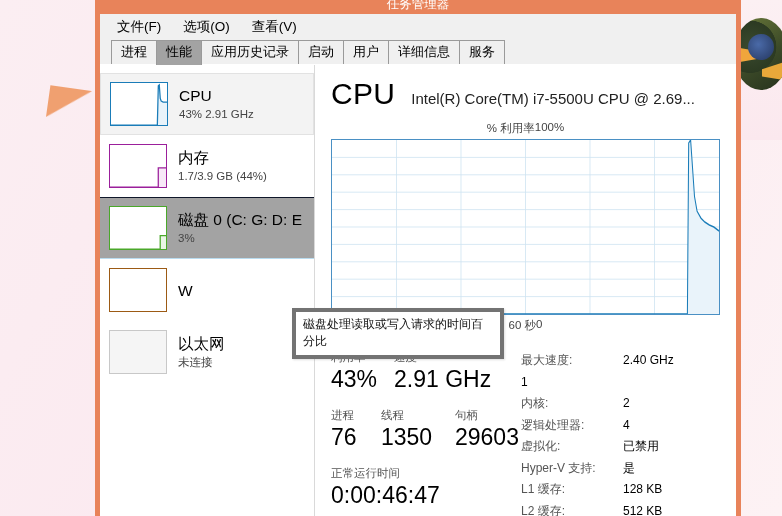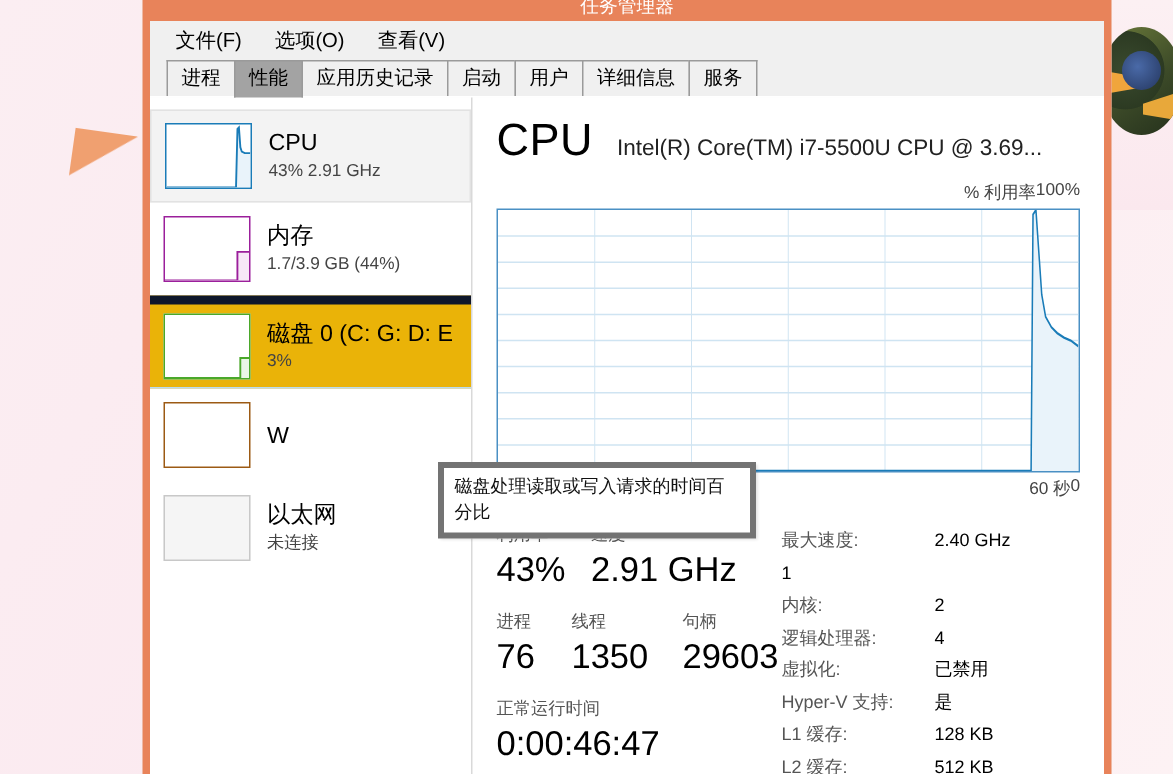--- a/index.html
+++ b/index.html
@@ -172,22 +172,22 @@
     padding-left: 9px;
     gap: 11px;
     cursor: default;
     position: relative;
   }
   .side-item.active {
     background: #f3f3f3;
     border: 1px solid #e2e2e2;
   }
   .side-item.hovered {
-    background: #eab308;
-    border-top: 6px solid #0f172a;
+    background: #a3a3a3;
+    border-top: 1px solid #0f172a;
     border-bottom: 1px solid #b9dcf0;
   }
   .thumb {
     width: 58px;
     height: 44px;
     background: #ffffff;
     border: 1.4px solid #333;
     position: relative;
     overflow: hidden;
     flex: 0 0 auto;
@@ -249,21 +249,21 @@
   #main-subtitle {
     font-size: 15px;
     color: #222;
     white-space: nowrap;
     overflow: hidden;
   }
 
   #graph-block { flex: 0 0 auto; }
   .graph-axis-row {
     display: flex;
-    justify-content: flex-end;
+    justify-content: center;
     font-size: 11.5px;
     color: #444;
     margin-bottom: 3px;
   }
   #graph-box {
     height: 176px;
     border: 1px solid #4a90c4;
     background: #ffffff;
     position: relative;
     overflow: hidden;
@@ -390,21 +390,21 @@
           </div>
         </div>
 
         <div id="tooltip">磁盘处理读取或写入请求的时间百分比</div>
       </div>
 
       <div id="main-panel">
 
         <div id="main-header">
           <div id="main-title">CPU</div>
-          <div id="main-subtitle">Intel(R) Core(TM) i7-5500U CPU @ 3.69...</div>
+          <div id="main-subtitle">Intel(R) Core(TM) i7-5500U CPU @ 2.69...</div>
         </div>
 
         <div id="graph-block">
           <div class="graph-axis-row">
             <span>% 利用率</span>
             <span>100%</span>
           </div>
           <div id="graph-box">
             <svg id="graph-svg" viewBox="0 0 600 176" preserveAspectRatio="none">
               <g stroke="#cfe4f2" stroke-width="1">

